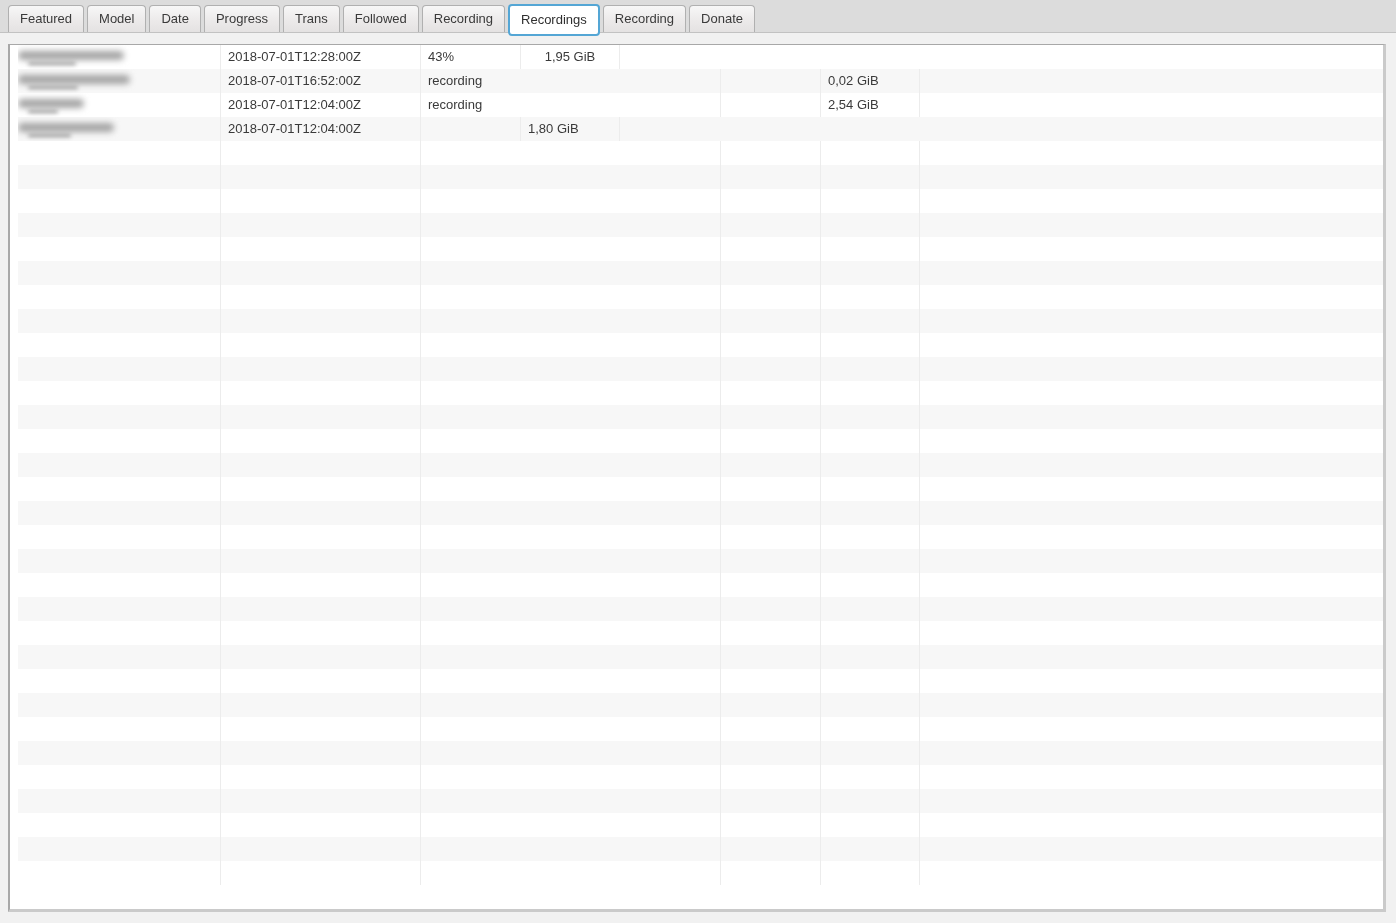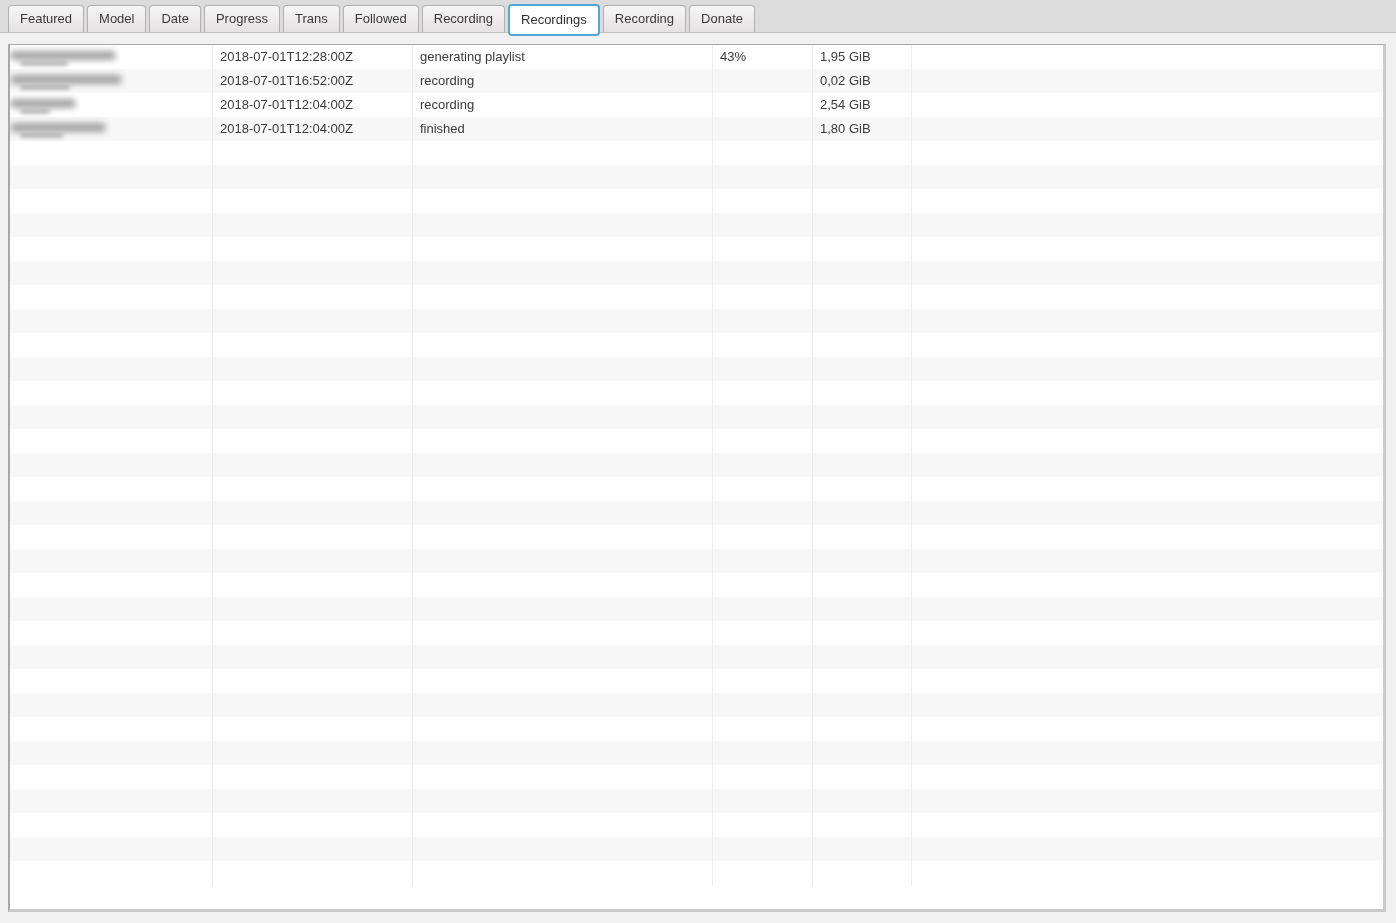--- a/index.html
+++ b/index.html
@@ -84,20 +84,21 @@
   .th + .th {
     border-left: 1px solid #b5b5b5;
     box-shadow: inset 1px 0 0 #f4f4f4;
   }
   .th.fill { flex: 1 1 auto; }
   .tbody { }
   .row {
     display: flex;
     height: 24px;
     background: #ffffff;
+    margin-left: 8px;
   }
   .row.alt { background: #f7f7f7; }
   .cell {
     box-sizing: border-box;
     font-size: 13px;
     line-height: 24px;
     color: #3a3a3a;
     padding: 0 7px;
     white-space: nowrap;
     overflow: hidden;
@@ -148,23 +149,22 @@
   </div>
 
 <div class="tableframe">
   <div class="tbody">
       <div class="row">
         <div class="cell redact-wrap" style="flex: 0 0 203px;">
           <span class="redact-bar" style="width: 106px;"></span>
           <span class="redact-sub" style="width: 48px;"></span>
         </div>
         <div class="cell" style="flex: 0 0 200px;">2018-07-01T12:28:00Z</div>
-        <div class="cell" style="flex: 0 0 300px;">generating playlist</div>
         <div class="cell" style="flex: 0 0 100px;">43%</div>
-        <div class="cell" style="flex: 0 0 99px;">1,95 GiB</div>
+        <div class="cell" style="flex: 0 0 99px; text-align: center;">1,95 GiB</div>
         <div class="cell fill"></div>
       </div>
       <div class="row alt">
         <div class="cell redact-wrap" style="flex: 0 0 203px;">
           <span class="redact-bar" style="width: 112px;"></span>
           <span class="redact-sub" style="width: 50px;"></span>
         </div>
         <div class="cell" style="flex: 0 0 200px;">2018-07-01T16:52:00Z</div>
         <div class="cell" style="flex: 0 0 300px;">recording</div>
         <div class="cell" style="flex: 0 0 100px;"></div>
@@ -181,21 +181,20 @@
         <div class="cell" style="flex: 0 0 100px;"></div>
         <div class="cell" style="flex: 0 0 99px;">2,54 GiB</div>
         <div class="cell fill"></div>
       </div>
       <div class="row alt">
         <div class="cell redact-wrap" style="flex: 0 0 203px;">
           <span class="redact-bar" style="width: 96px;"></span>
           <span class="redact-sub" style="width: 43px;"></span>
         </div>
         <div class="cell" style="flex: 0 0 200px;">2018-07-01T12:04:00Z</div>
-        <div class="cell" style="flex: 0 0 300px;">finished</div>
         <div class="cell" style="flex: 0 0 100px;"></div>
         <div class="cell" style="flex: 0 0 99px;">1,80 GiB</div>
         <div class="cell fill"></div>
       </div>
       <div class="row">
         <div class="cell" style="flex: 0 0 203px;"></div>
         <div class="cell" style="flex: 0 0 200px;"></div>
         <div class="cell" style="flex: 0 0 300px;"></div>
         <div class="cell" style="flex: 0 0 100px;"></div>
         <div class="cell" style="flex: 0 0 99px;"></div>

